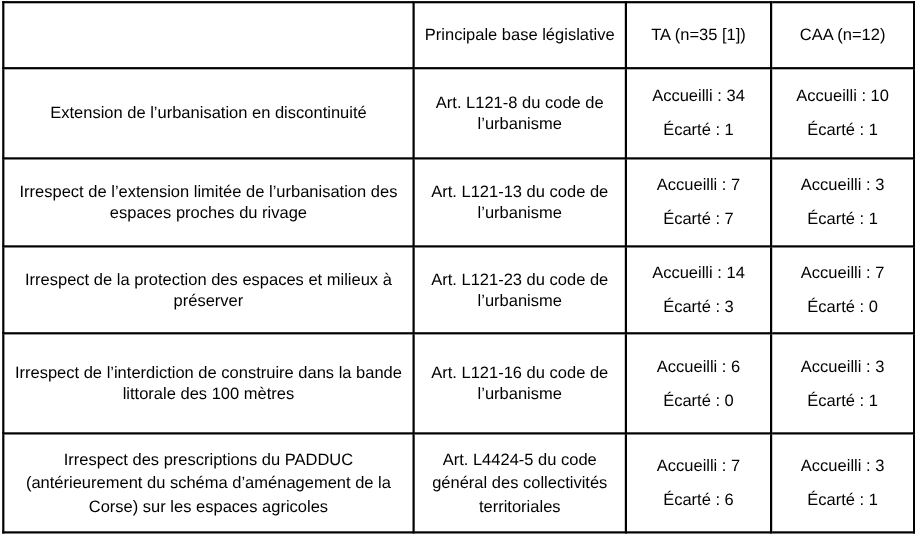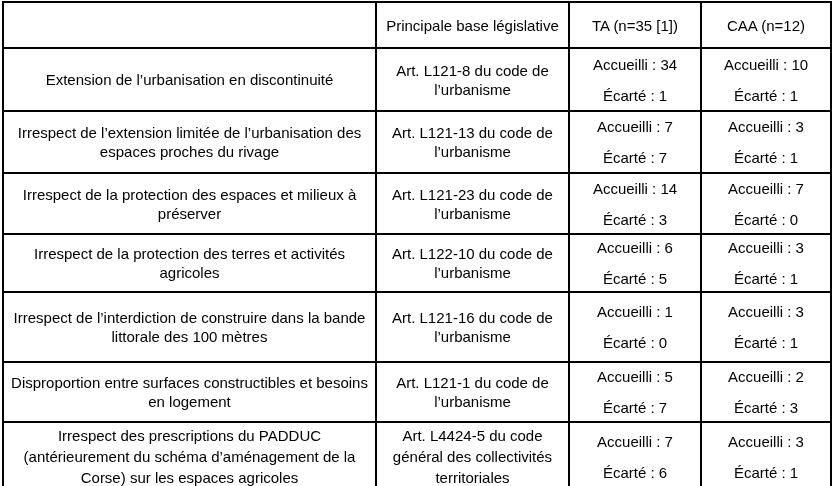--- a/index.html
+++ b/index.html
@@ -135,58 +135,34 @@
         <td class="count-cell">
           <span class="count-line">Accueilli : 14</span>
           <span class="count-line second">Écarté : 3</span>
         </td>
         <td class="count-cell">
           <span class="count-line">Accueilli : 7</span>
           <span class="count-line second">Écarté : 0</span>
         </td>
       </tr>
 
-      <tr class="r3">
-        <td class="motif-cell">Irrespect de la protection des terres et activités agricoles</td>
-        <td class="base-cell">Art. L122-10 du code de l’urbanisme</td>
-        <td class="count-cell">
-          <span class="count-line">Accueilli : 6</span>
-          <span class="count-line second">Écarté : 5</span>
-        </td>
-        <td class="count-cell">
-          <span class="count-line">Accueilli : 3</span>
-          <span class="count-line second">Écarté : 1</span>
-        </td>
-      </tr>
 
       <tr class="r4">
         <td class="motif-cell">Irrespect de l’interdiction de construire dans la bande littorale des 100 mètres</td>
         <td class="base-cell">Art. L121-16 du code de l’urbanisme</td>
         <td class="count-cell">
-          <span class="count-line">Accueilli : 1</span>
+          <span class="count-line">Accueilli : 6</span>
           <span class="count-line second">Écarté : 0</span>
         </td>
         <td class="count-cell">
           <span class="count-line">Accueilli : 3</span>
           <span class="count-line second">Écarté : 1</span>
         </td>
       </tr>
 
-      <tr class="r5">
-        <td class="motif-cell">Disproportion entre surfaces constructibles et besoins en logement</td>
-        <td class="base-cell">Art. L121-1 du code de l’urbanisme</td>
-        <td class="count-cell">
-          <span class="count-line">Accueilli : 5</span>
-          <span class="count-line second">Écarté : 7</span>
-        </td>
-        <td class="count-cell">
-          <span class="count-line">Accueilli : 2</span>
-          <span class="count-line second">Écarté : 3</span>
-        </td>
-      </tr>
 
       <tr class="r6">
         <td class="motif-cell">Irrespect des prescriptions du PADDUC (antérieurement du schéma d’aménagement de la Corse) sur les espaces agricoles</td>
         <td class="base-cell">Art. L4424-5 du code général des collectivités territoriales</td>
         <td class="count-cell">
           <span class="count-line">Accueilli : 7</span>
           <span class="count-line second">Écarté : 6</span>
         </td>
         <td class="count-cell">
           <span class="count-line">Accueilli : 3</span>

